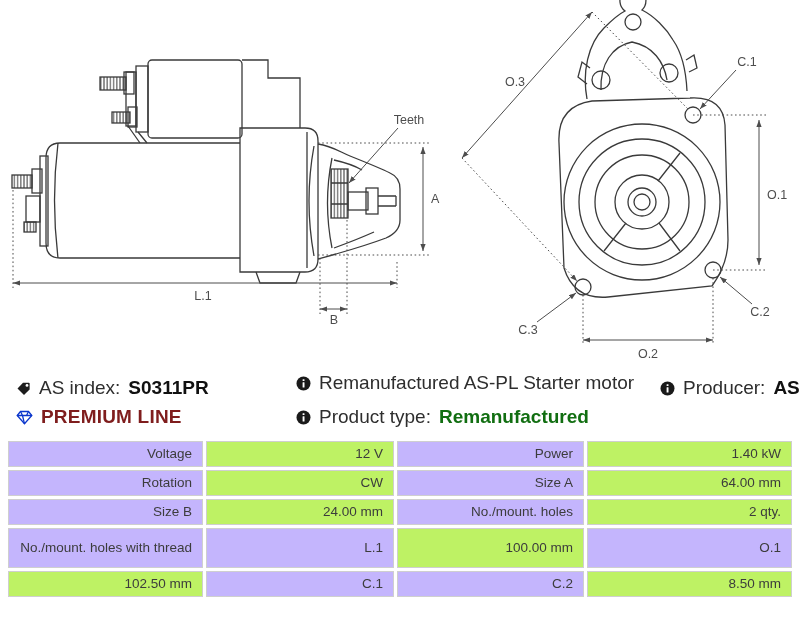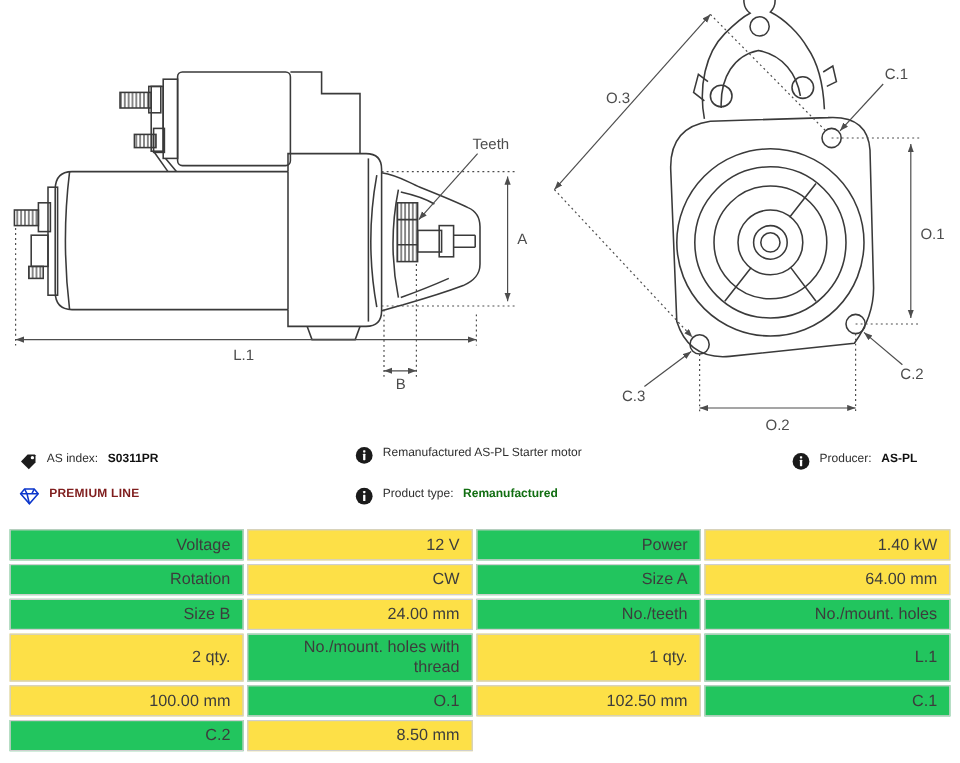--- a/index.html
+++ b/index.html
@@ -2,35 +2,35 @@
 <html><head>
 <meta charset="utf-8">
 <style>
   html,body{margin:0;padding:0;background:#fff;}
   .page{position:relative;width:800px;height:636px;background:#ffffff;overflow:hidden;
         font-family:"Liberation Sans", sans-serif;color:#2e2e2e;}
   svg{display:block;}
   .abs{position:absolute;}
 
   
-  .info-item{position:absolute;display:flex;align-items:flex-start;gap:8px;font-size:10px;white-space:nowrap;}
+  .info-item{position:absolute;display:flex;align-items:center;gap:8px;font-size:19px;white-space:nowrap;}
   .info-item .ic{flex:0 0 auto;display:inline-flex;}
   .bold{font-weight:bold;color:#111;}
   .premium{color:#7f1d1d;font-weight:bold;letter-spacing:.2px;}
   .green-bold{color:#116e11;font-weight:bold;}
 
   
   .spec-table{position:absolute;left:8px;top:441px;width:775px;display:grid;
       grid-template-columns:195px 188px 187px 205px;
       grid-template-rows:26px 26px 26px 40px 26px 26px;
       gap:3px;}
   .cell{display:flex;align-items:center;justify-content:flex-end;text-align:right;
       padding:0 10px;font-size:13.5px;color:#3c3c3c;border:1px solid #cfcfcf;line-height:1.25;}
-  .cell.lab{background:#22c55e;}
-  .cell.val{background:#fde047;padding-left:32px;}
+  .cell.lab{background:#c4b5fd;}
+  .cell.val{background:#bef264;padding-left:32px;}
 
   .dim-text{font-size:12.5px;fill:#4d4d4d;}
 </style>
 </head>
 <body>
 
 <div class="page">
 
   <svg class="abs" style="left:0;top:0" width="440" height="360" viewBox="0 0 440 360">
     <defs>
@@ -210,26 +210,24 @@
     <div class="cell lab">Power</div>
     <div class="cell val">1.40 kW</div>
 
     <div class="cell lab">Rotation</div>
     <div class="cell val">CW</div>
     <div class="cell lab">Size A</div>
     <div class="cell val">64.00 mm</div>
 
     <div class="cell lab">Size B</div>
     <div class="cell val">24.00 mm</div>
-    <div class="cell lab">No./teeth</div>
 
     <div class="cell lab">No./mount. holes</div>
     <div class="cell val">2 qty.</div>
     <div class="cell lab">No./mount. holes with thread</div>
-    <div class="cell val">1 qty.</div>
 
     <div class="cell lab">L.1</div>
     <div class="cell val">100.00 mm</div>
     <div class="cell lab">O.1</div>
     <div class="cell val">102.50 mm</div>
 
     <div class="cell lab">C.1</div>
     <div class="cell lab">C.2</div>
     <div class="cell val">8.50 mm</div>
   </div>

